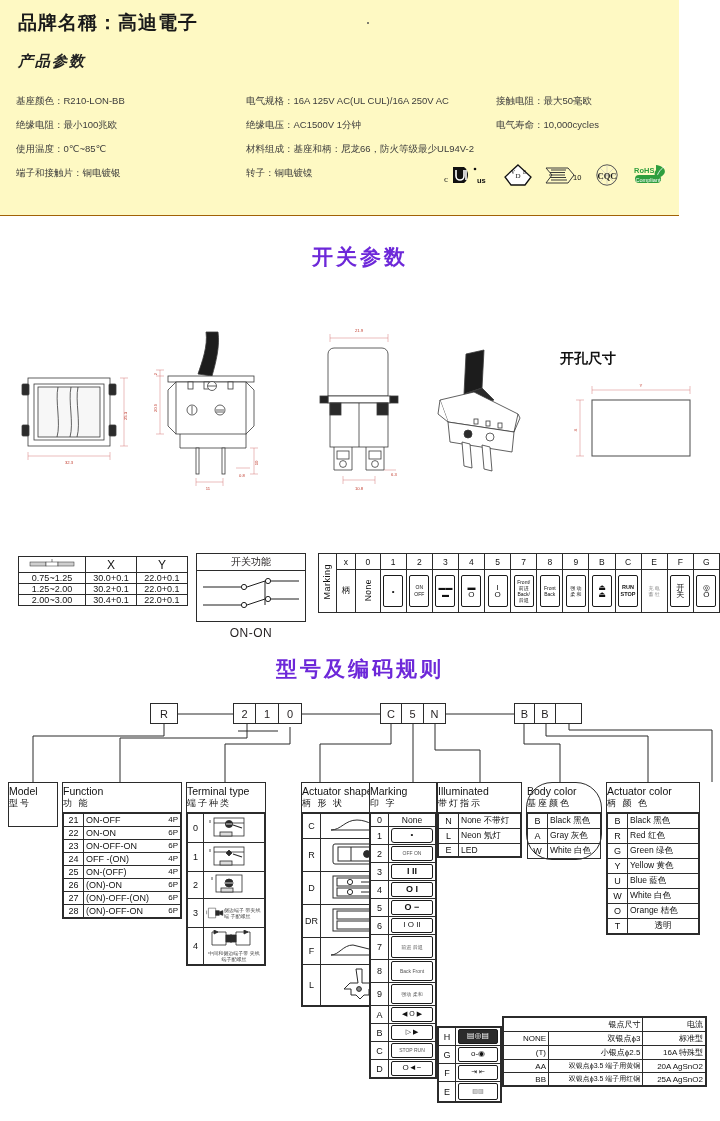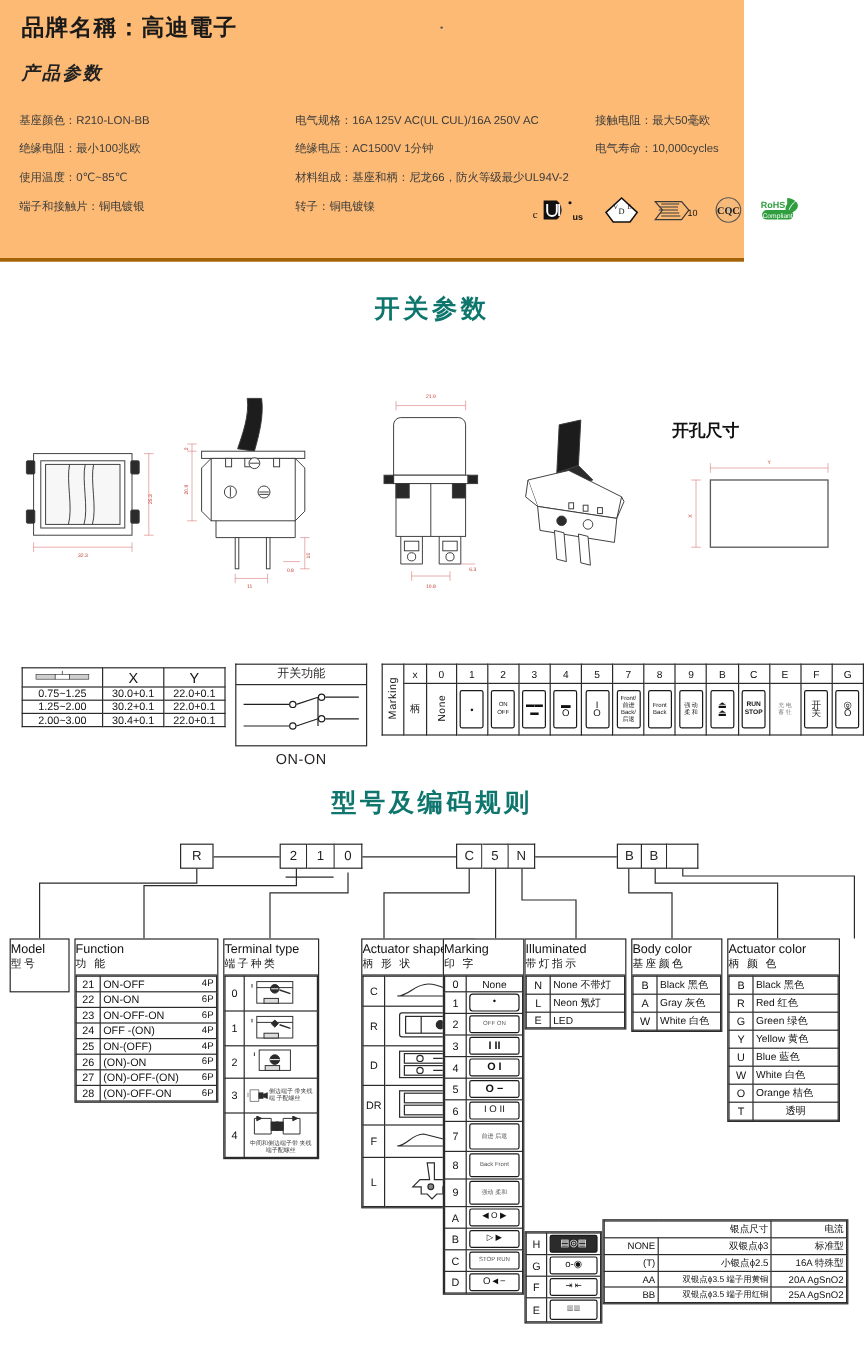--- a/index.html
+++ b/index.html
@@ -1,36 +1,36 @@
 <!DOCTYPE html>
 <html><head>
 <meta charset="utf-8">
 <style>
   html,body{margin:0;padding:0;background:#fff;}
   body{width:720px;height:1121px;font-family:"Liberation Sans","DejaVu Sans",sans-serif;color:#231f20;position:relative;overflow:hidden;}
 
   
-  .header-band{position:absolute;left:0;top:0;width:620px;height:215px;background:#fdba74;border-bottom:3px solid #a16207;}
+  .header-band{position:absolute;left:0;top:0;width:679px;height:215px;background:#fef9c3;border-bottom:1px solid #a16207;}
   .brand-title{position:absolute;left:18px;top:10px;font-size:19px;font-weight:bold;letter-spacing:1px;color:#1a1a1a;}
   .header-dot{position:absolute;left:367px;top:22px;width:2px;height:2px;background:#555;border-radius:50%;}
   .params-heading{position:absolute;left:18px;top:52px;font-size:15px;font-weight:bold;font-style:italic;font-family:"DejaVu Serif","Liberation Serif",serif;color:#222;letter-spacing:2px;}
 
   .spec-grid{position:absolute;left:16px;top:90px;width:690px;}
   .spec-row{display:flex;height:24px;align-items:flex-start;}
   .spec-c1{width:230px;}
   .spec-c2{width:250px;}
   .spec-c3{width:200px;}
   .spec-txt{font-size:9.5px;color:#3c3c3c;white-space:nowrap;line-height:14px;}
 
   
   .certs{position:absolute;left:444px;top:162px;display:flex;align-items:center;gap:9px;}
   .cert{height:26px;display:flex;align-items:center;}
 
   
-  .sec-title{position:absolute;width:720px;text-align:center;font-size:21px;font-weight:bold;letter-spacing:3px;color:#0f766e;}
+  .sec-title{position:absolute;width:720px;text-align:center;font-size:21px;font-weight:bold;letter-spacing:3px;color:#6d28d9;}
 
   
   .drawings{position:absolute;left:0;top:290px;width:720px;height:220px;}
   .dwg{position:absolute;}
   .dim{fill:#c0392b;font-size:4.2px;font-family:"Liberation Sans",sans-serif;}
   .dimline{stroke:#d56b6b;stroke-width:.45;fill:none;}
   .ln{stroke:#3a3a3a;stroke-width:.8;fill:none;}
   .lnd{stroke:#3a3a3a;stroke-width:.8;fill:#2b2b2b;}
   .cut-title{position:absolute;left:560px;top:60px;font-size:14px;font-weight:bold;color:#111;}
 
@@ -841,21 +841,21 @@
           <td>Neon 氖灯</td>
         </tr>
     <tr>
           <td class="k">E</td>
           <td>LED</td>
         </tr>
   </tbody>
     </table>
 </div>
 
-<div class="col" style="left:526px;top:782px;width:76px;">
+<div class="col" style="left:526px;top:782px;width:76px;border-radius:26px;">
   <div class="col-head">
     <span class="en">Body color</span>
     <span class="cn">基座颜色</span>
   </div>
   <table class="rowtbl">
     <tbody>
         <tr>
           <td class="k">B</td>
           <td>Black 黑色</td>
         </tr>

